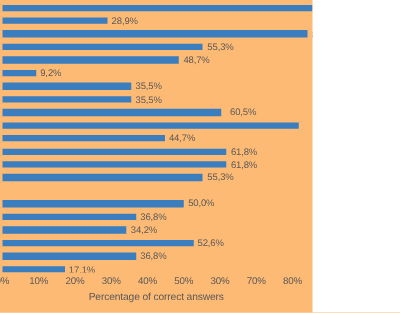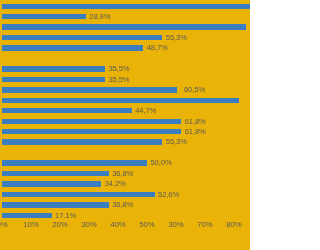--- a/index.html
+++ b/index.html
@@ -7,21 +7,21 @@
   body{
     width:250px;height:250px;overflow:hidden;
     background:#ffffff;
     font-family:"Liberation Sans","DejaVu Sans",sans-serif;
     -webkit-font-smoothing:antialiased;
   }
   #chart{
     position:relative;
     width:250px;height:250px;
     box-sizing:border-box;
-    background:#eab308;
+    background:#fdba74;
   }
   
   #plot{
     position:absolute;
     left:0px;top:0px;
     width:250px;height:218px;
     overflow:hidden;
   }
   .row{
     position:absolute;
@@ -89,20 +89,24 @@
         <div class="dlabel" style="left: 249.68px; color: rgb(90, 90, 90);">8</div>
       </div>
       <div class="row" style="top: 33.55px;">
         <div class="bar" style="width: 160.37px; background: rgb(58, 126, 191);"></div>
         <div class="dlabel" style="left: 165.87px; color: rgb(90, 90, 90);">55,3%</div>
       </div>
       <div class="row" style="top: 44px;">
         <div class="bar" style="width: 141.23px; background: rgb(58, 126, 191);"></div>
         <div class="dlabel" style="left: 146.73px; color: rgb(90, 90, 90);">48,7%</div>
       </div>
+      <div class="row" style="top: 54.45px;">
+        <div class="bar" style="width: 26.68px; background: rgb(58, 126, 191);"></div>
+        <div class="dlabel" style="left: 32.18px; color: rgb(90, 90, 90);">9,2%</div>
+      </div>
       <div class="row" style="top: 64.9px;">
         <div class="bar" style="width: 102.95px; background: rgb(58, 126, 191);"></div>
         <div class="dlabel" style="left: 108.45px; color: rgb(90, 90, 90);">35,5%</div>
       </div>
       <div class="row" style="top: 75.35px;">
         <div class="bar" style="width: 102.95px; background: rgb(58, 126, 191);"></div>
         <div class="dlabel" style="left: 108.45px; color: rgb(90, 90, 90);">35,5%</div>
       </div>
       <div class="row" style="top: 85.8px;">
         <div class="bar" style="width: 175.45px; background: rgb(58, 126, 191);"></div>
@@ -158,14 +162,15 @@
       <div class="tick" style="left: 31px;">10%</div>
       <div class="tick" style="left: 60px;">20%</div>
       <div class="tick" style="left: 89px;">30%</div>
       <div class="tick" style="left: 118px;">40%</div>
       <div class="tick" style="left: 147px;">50%</div>
       <div class="tick" style="left: 176px;">30%</div>
       <div class="tick" style="left: 205px;">70%</div>
       <div class="tick" style="left: 234px;">80%</div>
     </div>
 
+  <div id="axis-title">Percentage of correct answers</div>
 
 </div>
 
 </body></html>

